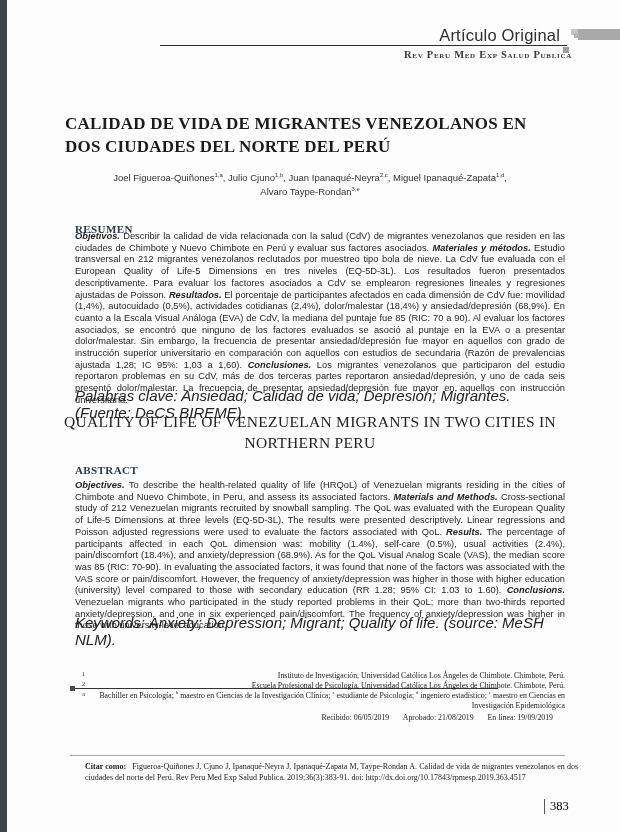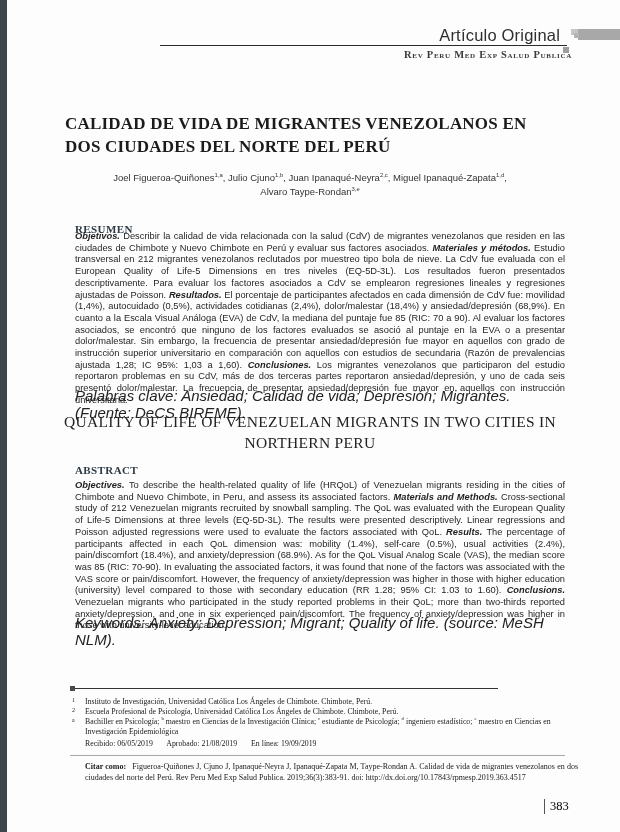--- a/index.html
+++ b/index.html
@@ -40,22 +40,22 @@
   .seg-lead{font-weight:bold;font-style:italic;}
   sup{font-size:0.62em;line-height:0;}
   .keywords{position:absolute;left:75px;width:490px;margin:0;font-style:italic;
             font-size:15px;color:#222;}
   .k-es{top:387px;}
   .k-en{top:614px;}
 
   
   .fn-rule{position:absolute;top:688px;left:70px;width:428px;border-top:1px solid #333;}
   .fn-rule-square{position:absolute;left:0;top:-3px;width:5px;height:5px;background:#4a4a4a;}
-  .footnotes{position:absolute;top:697px;left:72px;width:493px;
-             font-family:"Liberation Serif",serif;font-size:7.8px;line-height:1.3;color:#1a1a1a;}
+  .footnotes{position:absolute;top:671px;left:72px;width:493px;
+             font-family:"Liberation Serif",serif;font-size:7.8px;line-height:1.3;color:#1a1a1a;text-align:right;}
   .fn-row{display:flex;}
   .fn-marker{flex:none;width:13px;font-size:6px;position:relative;top:-0.5px;}
   .fn-text{flex:1;}
   .dates-row{padding-left:13px;margin-top:1px;}
   .dates-row span{margin-right:12px;}
 
   
   .cite-rule{position:absolute;top:755px;left:70px;width:495px;border-top:1px solid #a8a8a8;}
   .cite{position:absolute;top:761px;left:85px;width:493px;margin:0;text-align:justify;
         font-family:"Liberation Serif",serif;font-size:8px;line-height:1.4;color:#1a1a1a;}

